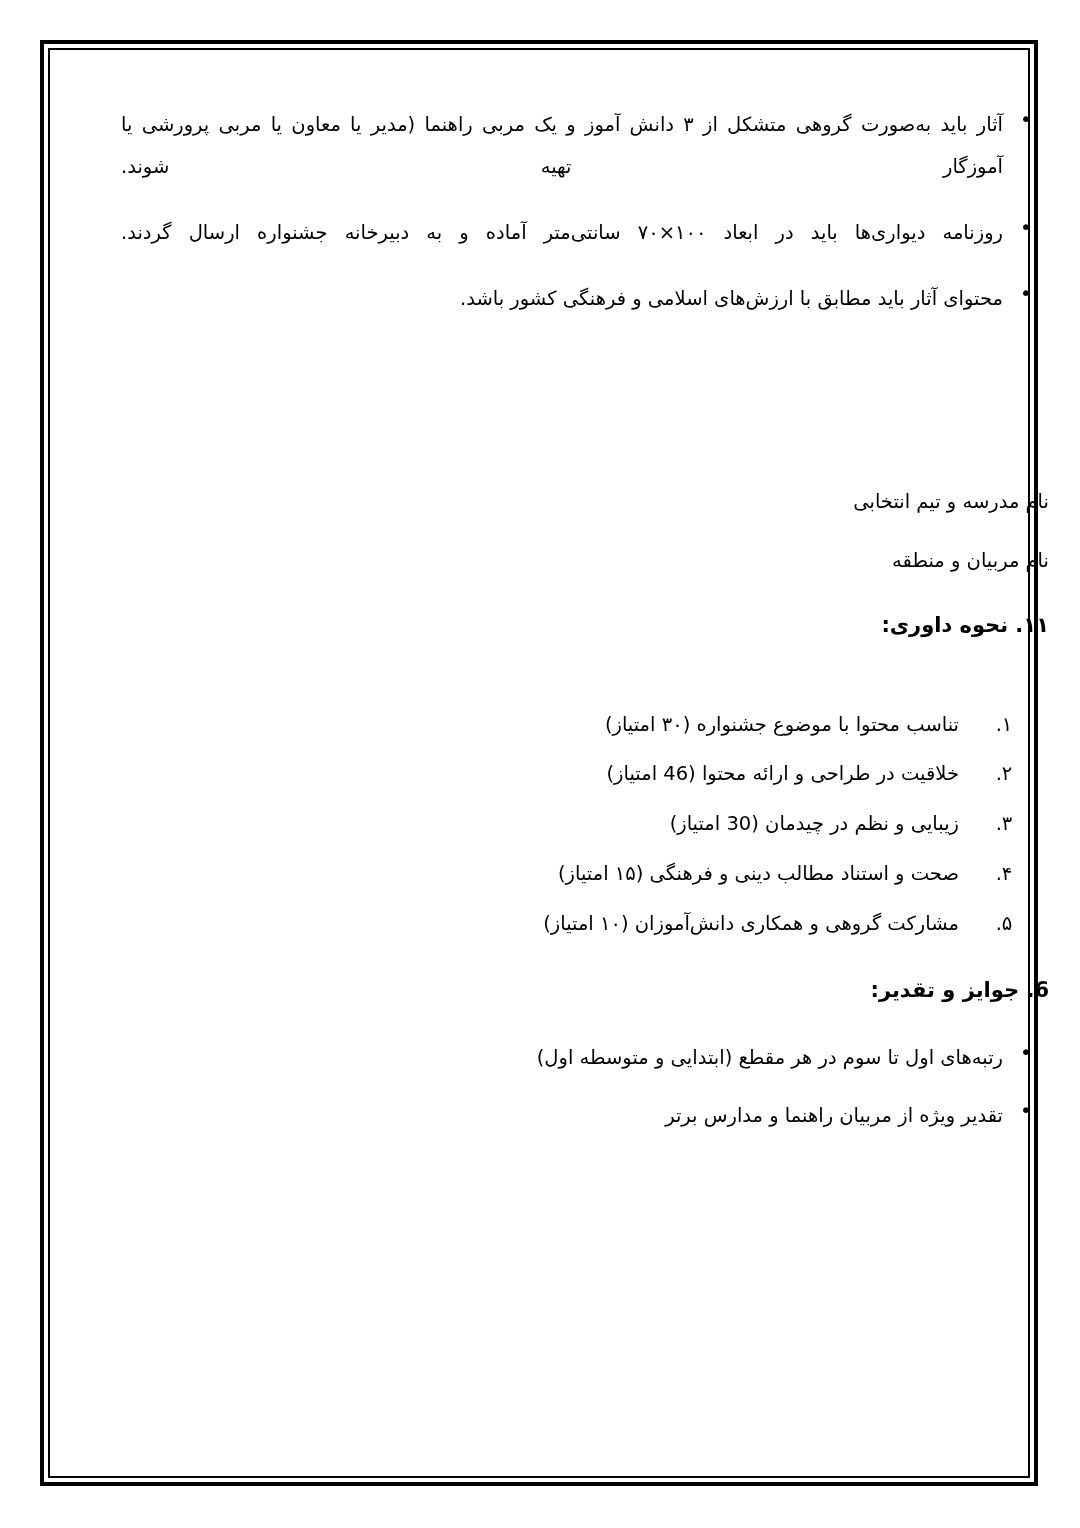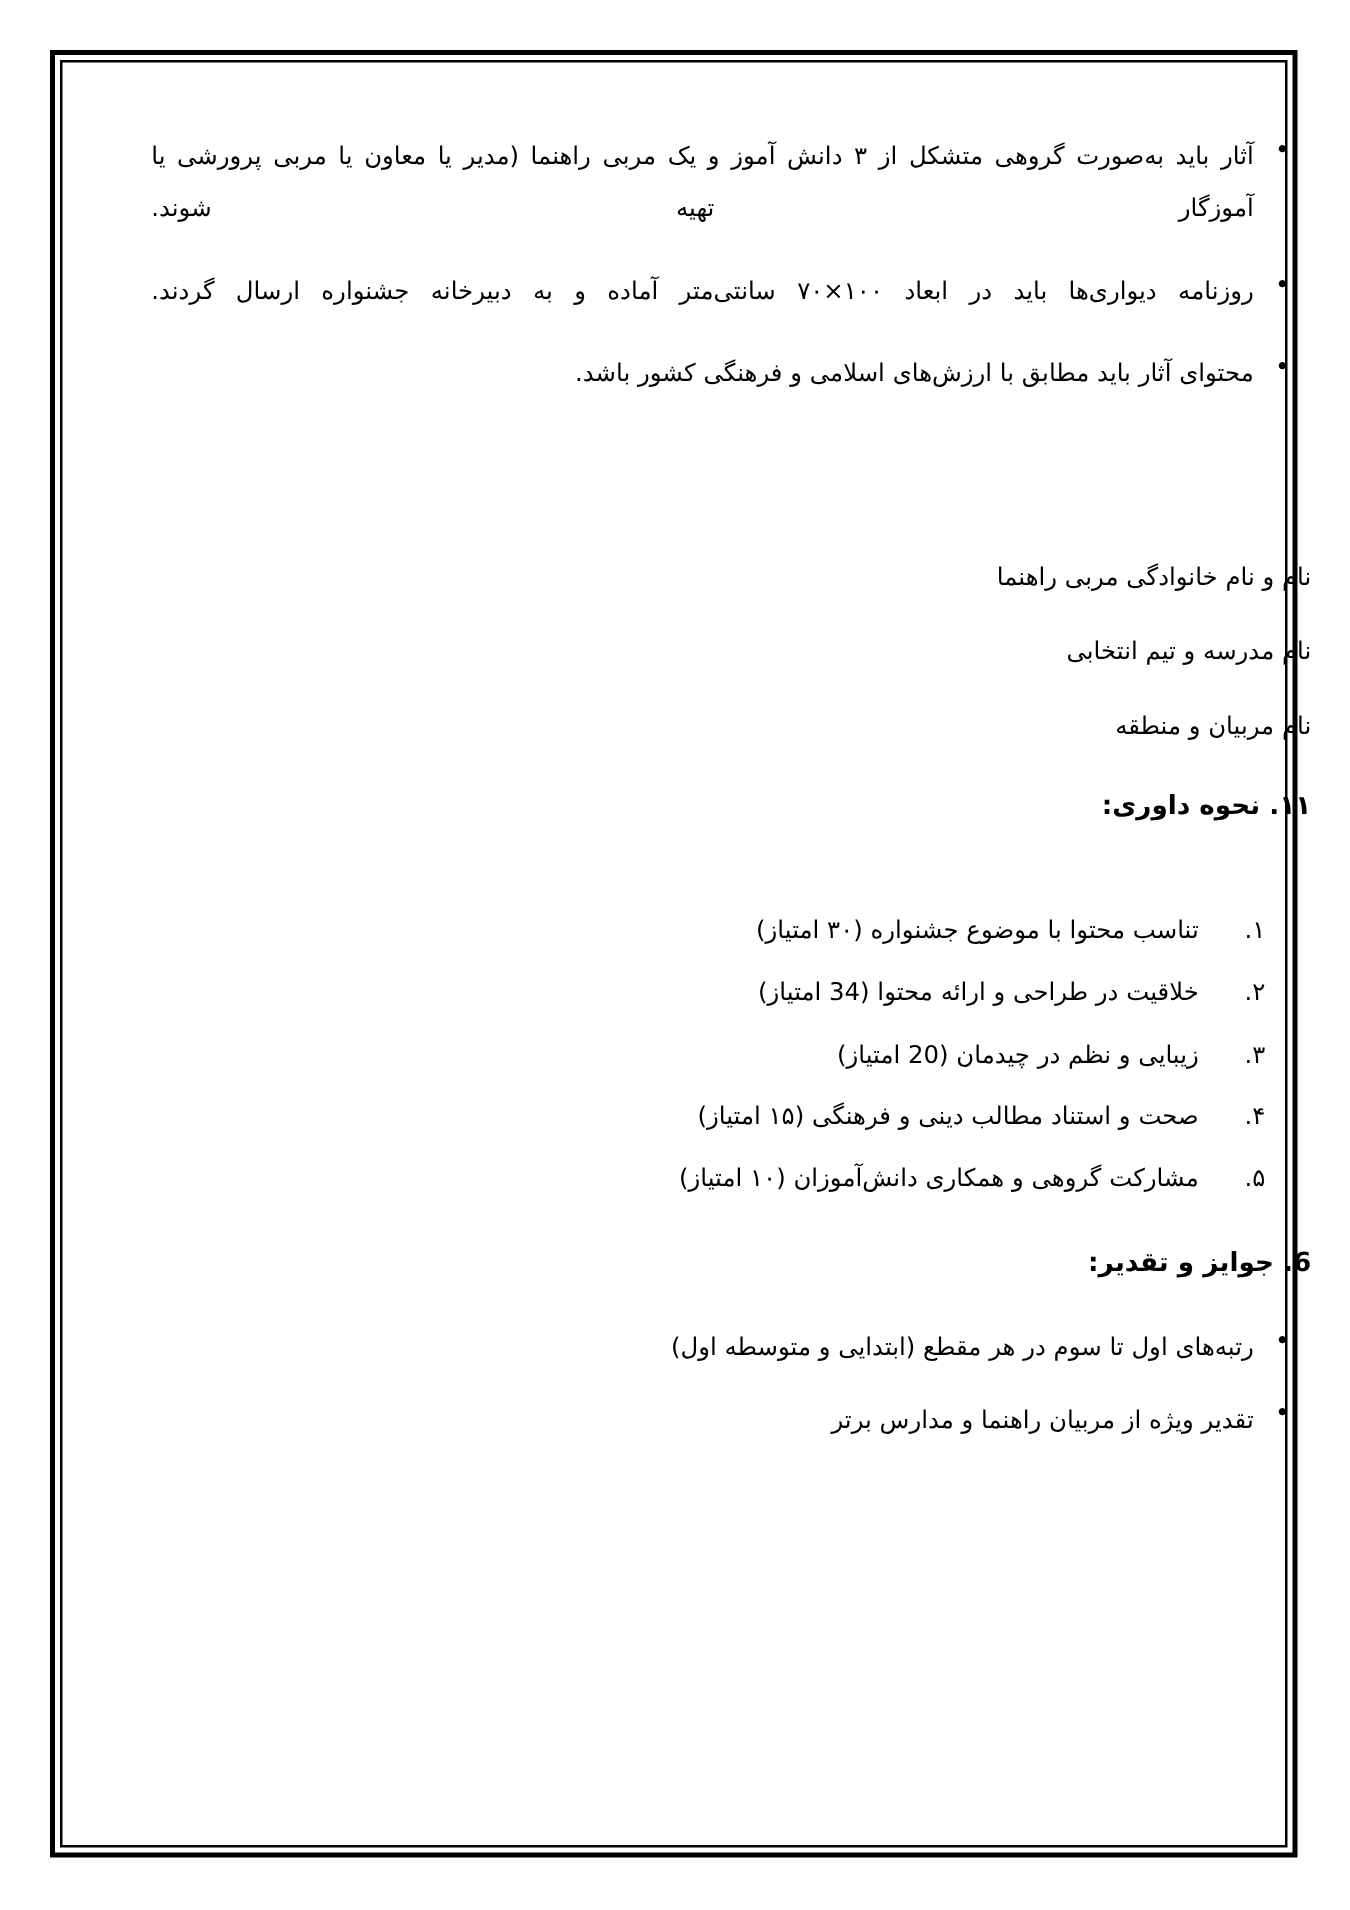--- a/index.html
+++ b/index.html
@@ -163,46 +163,45 @@
       <span class="bullet-marker">•</span>
       <span class="bullet-text">محتوای آثار باید مطابق با ارزش‌های اسلامی و فرهنگی کشور باشد.</span>
     </div>
 
     <div class="sp-44"></div>
 
 
     <div class="sp-48"></div>
 
     <div class="sp-40"></div>
-    <div class="field-line">نام و نام خانوادگی مربی راهنما</div>
     <div class="sp-40"></div>
     <div class="field-line">نام مدرسه و تیم انتخابی</div>
     <div class="sp-40"></div>
     <div class="field-line">نام مربیان و منطقه</div>
 
     <div class="sp-44"></div>
 
     <div class="heading">۱۱. نحوه داوری:</div>
 
     <div class="sp-44"></div>
 
 
     <div class="sp-20"></div>
 
     <div class="num-row">
       <span class="num-marker">۱.</span>
       <span class="num-text">تناسب محتوا با موضوع جشنواره (۳۰ امتیاز)</span>
     </div>
     <div class="num-row">
       <span class="num-marker">۲.</span>
-      <span class="num-text">خلاقیت در طراحی و ارائه محتوا (34 امتیاز)</span>
+      <span class="num-text">خلاقیت در طراحی و ارائه محتوا (46 امتیاز)</span>
     </div>
     <div class="num-row">
       <span class="num-marker">۳.</span>
-      <span class="num-text">زیبایی و نظم در چیدمان (20 امتیاز)</span>
+      <span class="num-text">زیبایی و نظم در چیدمان (30 امتیاز)</span>
     </div>
     <div class="num-row">
       <span class="num-marker">۴.</span>
       <span class="num-text">صحت و استناد مطالب دینی و فرهنگی (۱۵ امتیاز)</span>
     </div>
     <div class="num-row">
       <span class="num-marker">۵.</span>
       <span class="num-text">مشارکت گروهی و همکاری دانش‌آموزان (۱۰ امتیاز)</span>
     </div>
 

